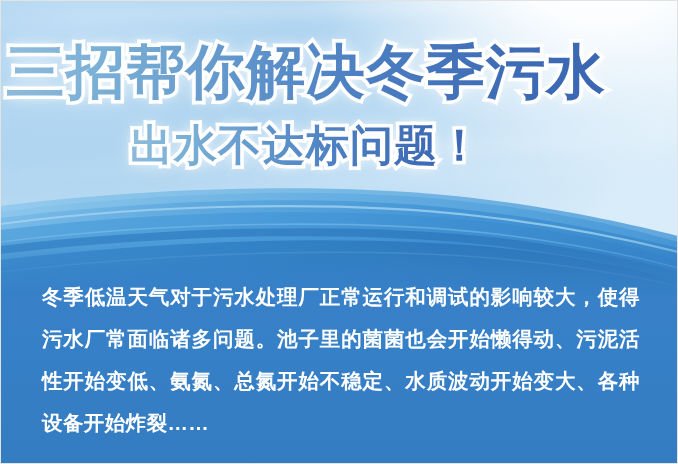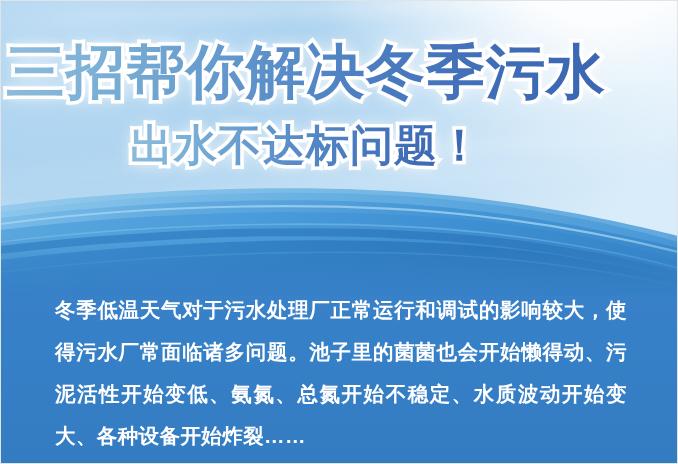--- a/index.html
+++ b/index.html
@@ -137,21 +137,21 @@
     z-index: 5;
     color: #ffffff;
     font-family: "Liberation Sans", "DejaVu Sans", sans-serif;
     font-weight: 700;
     font-size: 20.5px;
     line-height: 42px;
     letter-spacing: 0.4px;
     text-align: justify;
     text-justify: inter-character;
   }
-  .body-copy p { margin: 17px; }
+  .body-copy p { margin: 4px; }
 
   
   .frame {
     position: absolute;
     inset: 0;
     border: 1px solid #e3e3e3;
     pointer-events: none;
     z-index: 20;
     box-sizing: border-box;
   }

